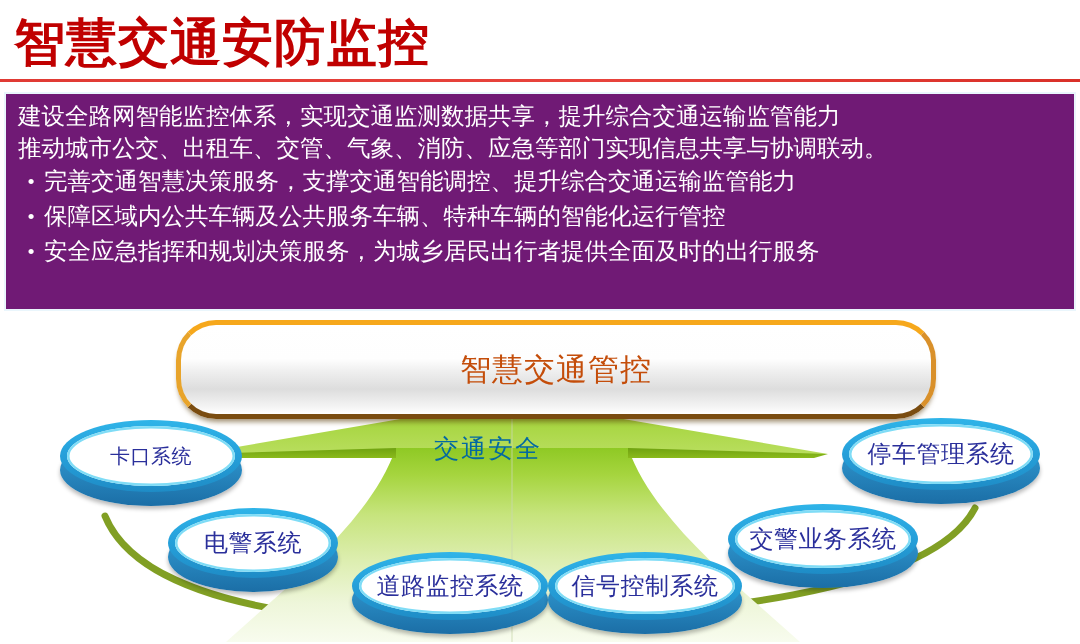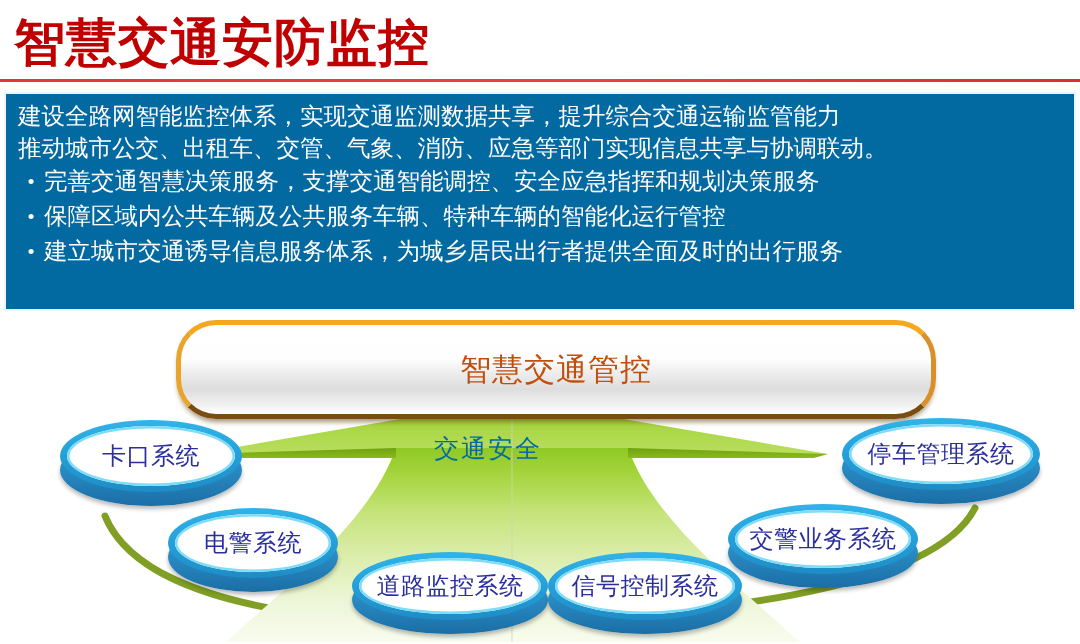--- a/index.html
+++ b/index.html
@@ -31,21 +31,21 @@
     left: 0; top: 79px;
     width: 1080px; height: 3px;
     background: linear-gradient(to right,#E03A34 0%,#E8433C 55%,#D93029 100%);
   }
 
   
   #desc-panel {
     position: absolute;
     left: 4px; top: 92px;
     width: 1072px; height: 219px;
-    background: #0369a1;
+    background: #701a75;
     border: 2px solid #EAF6FC;
     padding: 6px 10px 12px 12px;
   }
   .desc-line {
     color: #FFFFFF;
     font-size: 23.5px;
     line-height: 32px;
     white-space: nowrap;
   }
   .bullet-row {
@@ -162,29 +162,29 @@
 
   <div id="page-title">智慧交通安防监控</div>
   <div id="title-rule"></div>
 
   <div id="desc-panel">
     <div class="desc-line">建设全路网智能监控体系，实现交通监测数据共享，提升综合交通运输监管能力</div>
     <div class="desc-line">推动城市公交、出租车、交管、气象、消防、应急等部门实现信息共享与协调联动。</div>
 
     <div class="bullet-row">
       <span class="bullet-dot">•</span>
-      <span class="bullet-text">完善交通智慧决策服务，支撑交通智能调控、安全应急指挥和规划决策服务</span>
+      <span class="bullet-text">完善交通智慧决策服务，支撑交通智能调控、提升综合交通运输监管能力</span>
     </div>
     <div class="bullet-row">
       <span class="bullet-dot">•</span>
       <span class="bullet-text">保障区域内公共车辆及公共服务车辆、特种车辆的智能化运行管控</span>
     </div>
     <div class="bullet-row">
       <span class="bullet-dot">•</span>
-      <span class="bullet-text">建立城市交通诱导信息服务体系，为城乡居民出行者提供全面及时的出行服务</span>
+      <span class="bullet-text">安全应急指挥和规划决策服务，为城乡居民出行者提供全面及时的出行服务</span>
     </div>
   </div>
 
   <svg id="arrow-layer" viewBox="0 0 1080 248" preserveAspectRatio="none">
     <defs>
       <linearGradient id="arrowGrad" x1="0" y1="0" x2="0" y2="1">
         <stop offset="0%" stop-color="#8FC924"></stop>
         <stop offset="14%" stop-color="#A6D53F"></stop>
         <stop offset="34%" stop-color="#C6E47C"></stop>
         <stop offset="58%" stop-color="#DDEEB0"></stop>
@@ -221,21 +221,21 @@
 
   <div id="center-pill-shadow"></div>
   <div id="center-pill">
     <span id="center-pill-label">智慧交通管控</span>
   </div>
 
   <div class="node" style="left:60px; top:420px; width:182px; height:72px;">
     <div class="node-base"></div>
     <div class="node-ring">
       <div class="node-inner">
-        <span class="node-label" style="font-size:24px;">卡口系统</span>
+        <span class="node-label" style="font-size:20px;">卡口系统</span>
       </div>
     </div>
   </div>
 
   <div class="node" style="left:842px; top:418px; width:198px; height:72px;">
     <div class="node-base"></div>
     <div class="node-ring">
       <div class="node-inner">
         <span class="node-label" style="font-size:24px;">停车管理系统</span>
       </div>

